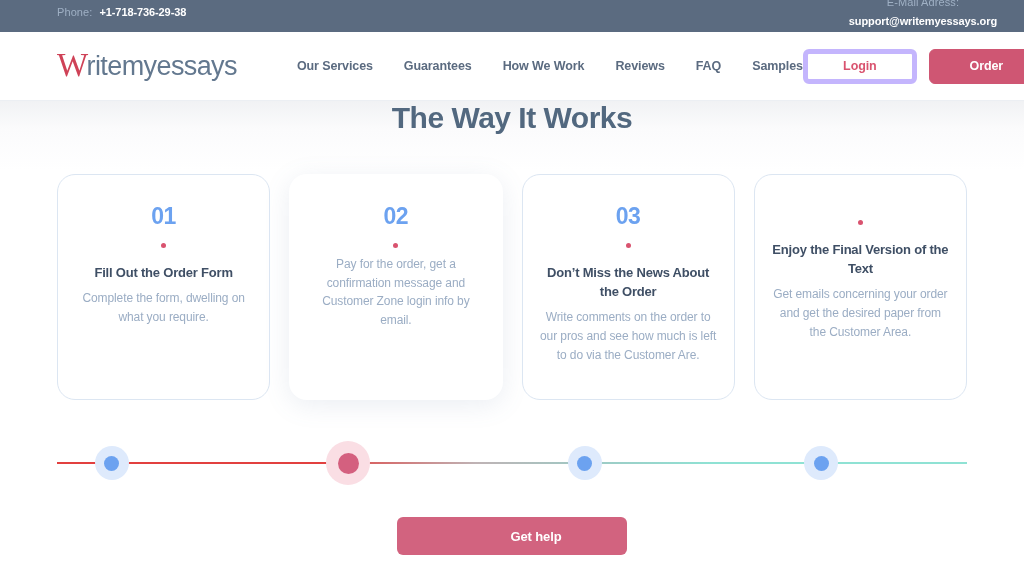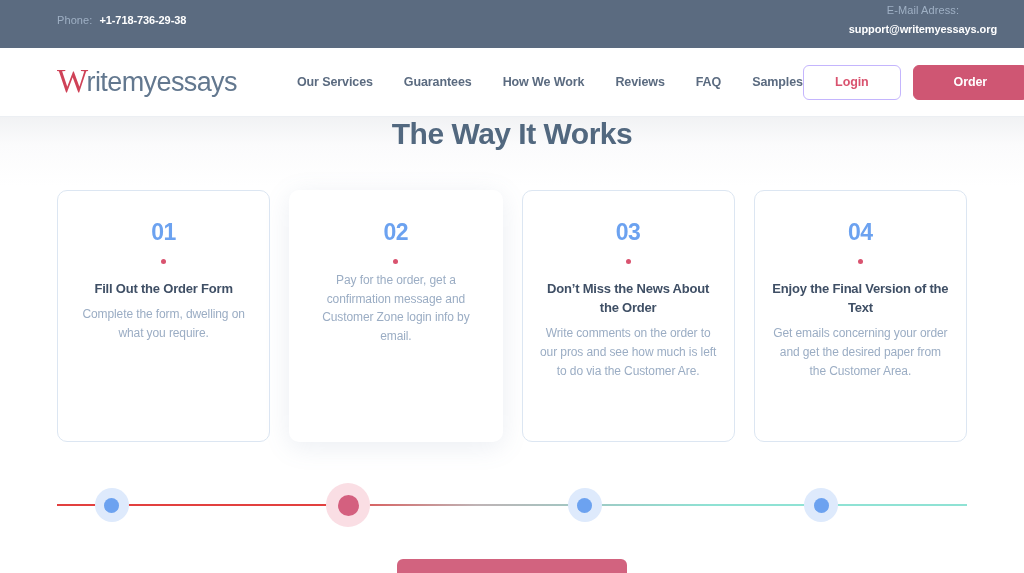--- a/index.html
+++ b/index.html
@@ -12,21 +12,21 @@
 
   body {
     font-family: "Liberation Sans", sans-serif;
     background: #ffffff;
     color: #52637a;
     -webkit-font-smoothing: antialiased;
   }
 
   
   .topbar {
-    height: 48px;
+    height: 32px;
     background: #5b6b80;
     display: flex;
     align-items: center;
     padding: 0 27px 9px 57px;
     font-size: 11px;
   }
   .topbar-left, .topbar-right {
     display: flex;
     align-items: center;
     gap: 7px;
@@ -102,24 +102,24 @@
     font-size: 12.5px;
     font-weight: 700;
     height: 35px;
     display: flex;
     align-items: center;
     justify-content: center;
     cursor: pointer;
     letter-spacing: -.1px;
   }
   .btn-login {
-    width: 98px;
+    width: 114px;
     background: #ffffff;
     color: #d9536f;
-    border: 1px solid #c4b5fd;
+    border: 5px solid #c4b5fd;
   }
   .btn-order {
     width: 115px;
     background: #cf5673;
     color: #ffffff;
     border: 1px solid #cf5673;
   }
 
   
   .main {
@@ -139,22 +139,22 @@
   
   .cards {
     display: flex;
     justify-content: center;
     gap: 19px;
     margin-top: 39px;
     padding: 0 57px;
   }
   .card {
     width: 216px;
-    height: 252px;
-    border-radius: 10px;
+    height: 226px;
+    border-radius: 18px;
     background: #ffffff;
     padding: 30px 17px 0;
     text-align: center;
     border: 1px solid #dce6f2;
   }
   .card.active {
     border-color: transparent;
     box-shadow: 0 5px 26px rgba(100, 125, 160, .13);
   }
   .card-number {
@@ -319,21 +319,20 @@
     </div>
 
     <div class="card">
       <div class="card-number">03</div>
       <div class="card-dot"></div>
       <div class="card-title">Don’t Miss the News About the Order</div>
       <div class="card-desc">Write comments on the order to our pros and see how much is left to do via the Customer Are.</div>
     </div>
 
     <div class="card">
-      <div class="card-number">04</div>
       <div class="card-dot"></div>
       <div class="card-title">Enjoy the Final Version of the Text</div>
       <div class="card-desc">Get emails concerning your order and get the desired paper from the Customer Area.</div>
     </div>
 
   </div>
 
   <div class="stepper">
     <div class="stepper-track"></div>
     <div class="step step-blue" style="left:6%">

